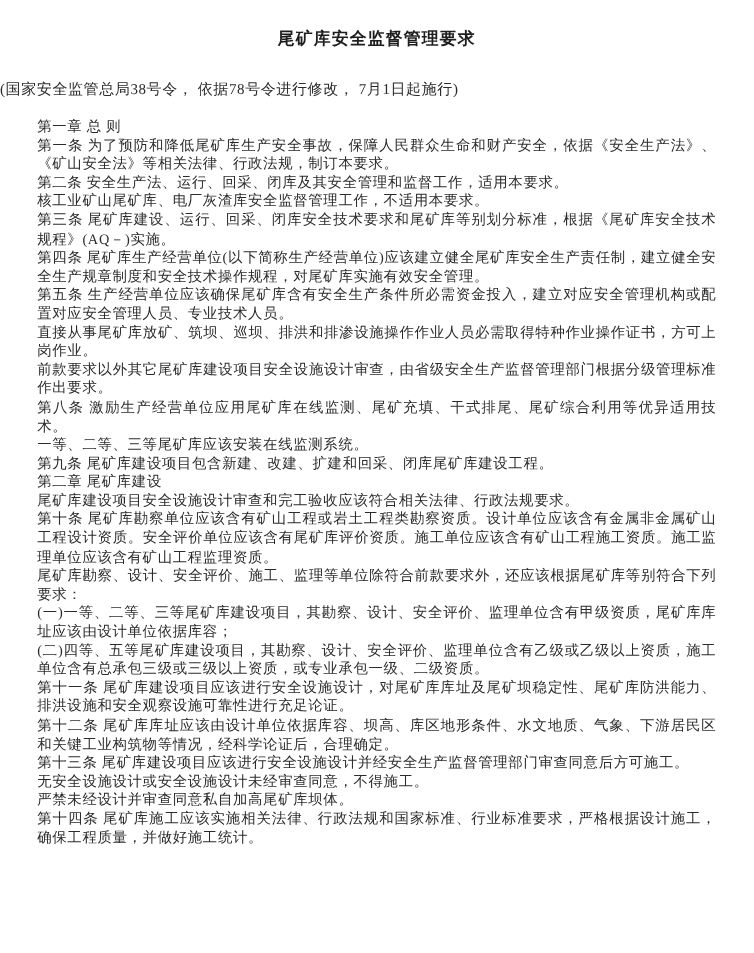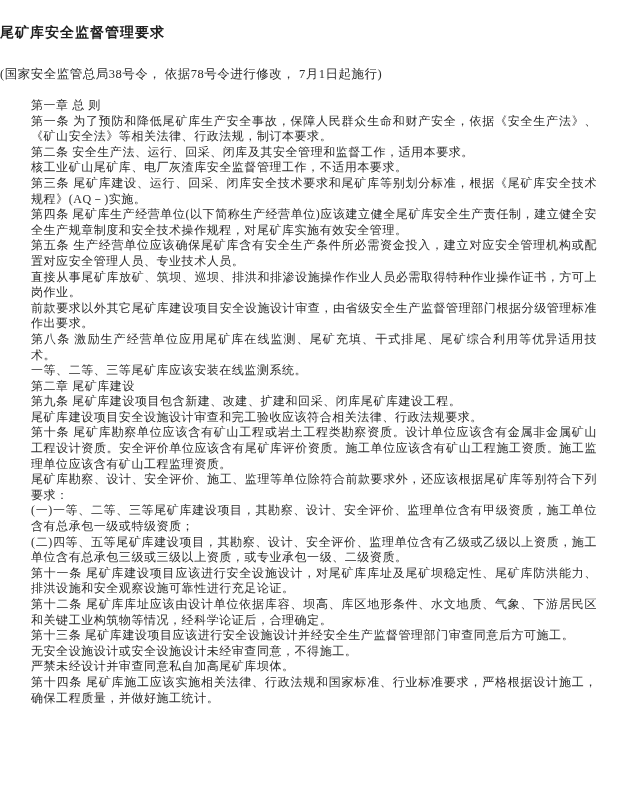--- a/index.html
+++ b/index.html
@@ -14,21 +14,21 @@
     margin: 0 auto;
     background: #ffffff;
     overflow: hidden;
     box-sizing: border-box;
     padding-top: 24px;
     font-family: "Liberation Serif", "DejaVu Serif", serif;
     color: #2b2b2b;
   }
   .doc-title {
     margin: 0;
-    text-align: left;
+    text-align: center;
     font-size: 14px;
     font-weight: bold;
     letter-spacing: 1px;
     color: #1e1e1e;
   }
   .doc-subtitle {
     margin-top: 24px;
     font-size: 12.5px;
     letter-spacing: 0.5px;
     color: #2b2b2b;
@@ -59,26 +59,26 @@
       <p>第一条 为了预防和降低尾矿库生产安全事故，保障人民群众生命和财产安全，依据《安全生产法》、《矿山安全法》等相关法律、行政法规，制订本要求。</p>
       <p>第二条 安全生产法、运行、回采、闭库及其安全管理和监督工作，适用本要求。</p>
       <p>核工业矿山尾矿库、电厂灰渣库安全监督管理工作，不适用本要求。</p>
       <p>第三条 尾矿库建设、运行、回采、闭库安全技术要求和尾矿库等别划分标准，根据《尾矿库安全技术规程》(AQ－)实施。</p>
       <p>第四条 尾矿库生产经营单位(以下简称生产经营单位)应该建立健全尾矿库安全生产责任制，建立健全安全生产规章制度和安全技术操作规程，对尾矿库实施有效安全管理。</p>
       <p>第五条 生产经营单位应该确保尾矿库含有安全生产条件所必需资金投入，建立对应安全管理机构或配置对应安全管理人员、专业技术人员。</p>
       <p>直接从事尾矿库放矿、筑坝、巡坝、排洪和排渗设施操作作业人员必需取得特种作业操作证书，方可上岗作业。</p>
       <p>前款要求以外其它尾矿库建设项目安全设施设计审查，由省级安全生产监督管理部门根据分级管理标准作出要求。</p>
       <p>第八条 激励生产经营单位应用尾矿库在线监测、尾矿充填、干式排尾、尾矿综合利用等优异适用技术。</p>
       <p>一等、二等、三等尾矿库应该安装在线监测系统。</p>
+      <p>第九条 尾矿库建设项目包含新建、改建、扩建和回采、闭库尾矿库建设工程。</p>
       <p>第二章 尾矿库建设</p>
-      <p>第九条 尾矿库建设项目包含新建、改建、扩建和回采、闭库尾矿库建设工程。</p>
       <p>尾矿库建设项目安全设施设计审查和完工验收应该符合相关法律、行政法规要求。</p>
       <p>第十条 尾矿库勘察单位应该含有矿山工程或岩土工程类勘察资质。设计单位应该含有金属非金属矿山工程设计资质。安全评价单位应该含有尾矿库评价资质。施工单位应该含有矿山工程施工资质。施工监理单位应该含有矿山工程监理资质。</p>
       <p>尾矿库勘察、设计、安全评价、施工、监理等单位除符合前款要求外，还应该根据尾矿库等别符合下列要求：</p>
-      <p>(一)一等、二等、三等尾矿库建设项目，其勘察、设计、安全评价、监理单位含有甲级资质，施工单位含有总承包一级或特级资质；</p>
+      <p>(一)一等、二等、三等尾矿库建设项目，其勘察、设计、安全评价、监理单位含有甲级资质，尾矿库库址应该由设计单位依据库容；</p>
       <p>(二)四等、五等尾矿库建设项目，其勘察、设计、安全评价、监理单位含有乙级或乙级以上资质，施工单位含有总承包三级或三级以上资质，或专业承包一级、二级资质。</p>
       <p>第十一条 尾矿库建设项目应该进行安全设施设计，对尾矿库库址及尾矿坝稳定性、尾矿库防洪能力、排洪设施和安全观察设施可靠性进行充足论证。</p>
       <p>第十二条 尾矿库库址应该由设计单位依据库容、坝高、库区地形条件、水文地质、气象、下游居民区和关键工业构筑物等情况，经科学论证后，合理确定。</p>
       <p>第十三条 尾矿库建设项目应该进行安全设施设计并经安全生产监督管理部门审查同意后方可施工。</p>
       <p>无安全设施设计或安全设施设计未经审查同意，不得施工。</p>
       <p>严禁未经设计并审查同意私自加高尾矿库坝体。</p>
       <p>第十四条 尾矿库施工应该实施相关法律、行政法规和国家标准、行业标准要求，严格根据设计施工，确保工程质量，并做好施工统计。</p>
     </div>
 </div>
 

